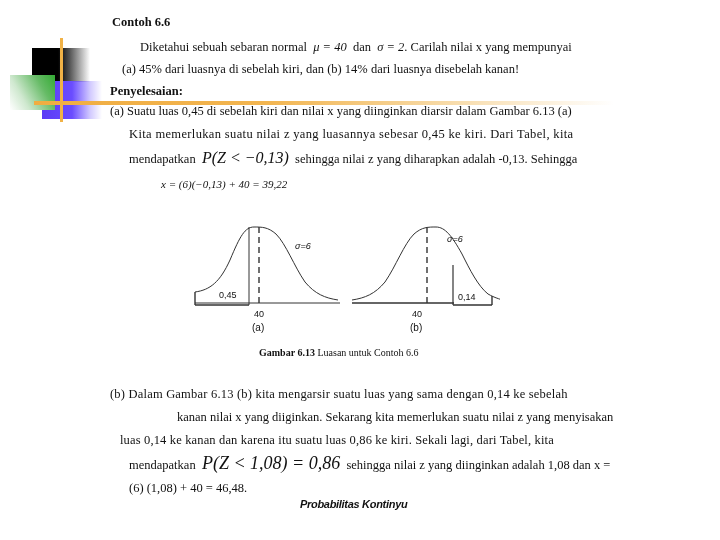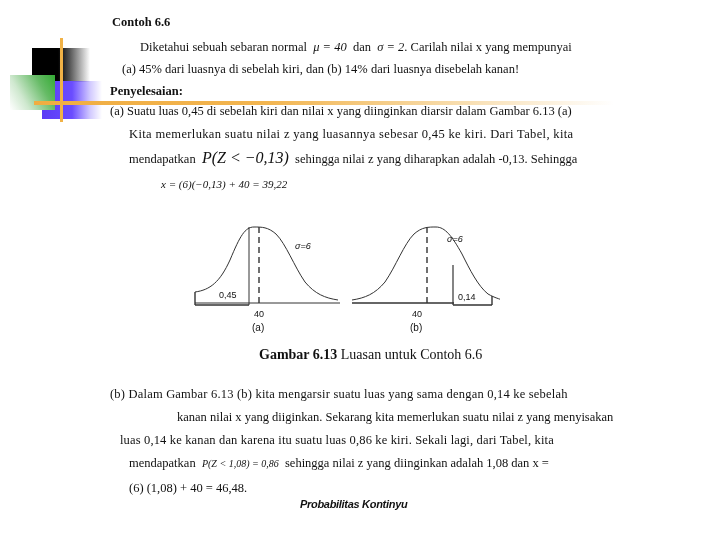--- a/index.html
+++ b/index.html
@@ -11,21 +11,21 @@
   .deco-purple { left:42px; top:81px; width:60px; height:38px;
                  background:linear-gradient(90deg,#5b3cf5 0%,#6a4cff 50%,rgba(140,120,255,0.4) 80%,rgba(255,255,255,0) 100%); }
   .deco-green { left:10px; top:75px; width:45px; height:35px;
                 background:linear-gradient(60deg,#ffffff 0%,#cfe8cf 30%,#66bb66 70%,#33aa33 100%); }
   .deco-vline { left:60px; top:38px; width:3px; height:84px; background:#f1b246; }
   .deco-hline { left:34px; top:101px; width:580px; height:4px;
                 background:linear-gradient(90deg,#f0ad42 0%,#f2b550 40%,#f7d9a4 70%,rgba(255,255,255,0) 100%); }
   .txt { font-size:12.5px; line-height:16px; white-space:nowrap; }
   .bold { font-weight:bold; }
   .it { font-style:italic; }
-  .caption { font-size:14px;text-align:center; }
+  .caption { font-size:10px;text-align:center; }
   .footer { font-family:"Liberation Sans","DejaVu Sans",sans-serif; font-weight:bold; font-style:italic;
             font-size:11px; letter-spacing:-0.3px; }
   .graph-label { font-family:"Liberation Sans","DejaVu Sans",sans-serif; font-size:9px; }
   .graph-sub { font-family:"Liberation Sans","DejaVu Sans",sans-serif; font-size:10px; }
 </style>
 </head>
 <body>
 
 <div class="abs deco-black"></div>
 <div class="abs deco-purple"></div>
@@ -82,18 +82,18 @@
 
 <div class="abs caption" style="left:259px;top:347px;">
   <span class="bold">Gambar 6.13</span><span> Luasan untuk Contoh 6.6</span>
 </div>
 
 <div class="abs txt" style="left:110px;top:386px;letter-spacing:0.2px;">(b) Dalam Gambar 6.13 (b) kita mengarsir suatu luas yang sama dengan 0,14 ke sebelah</div>
 <div class="abs txt" style="left:129px;top:409px;margin-left:48px;">kanan nilai x yang diiginkan. Sekarang kita memerlukan suatu nilai z yang menyisakan</div>
 <div class="abs txt" style="left:120px;top:432px;letter-spacing:0.15px;">luas 0,14 ke kanan dan karena itu suatu luas 0,86 ke kiri. Sekali lagi, dari Tabel, kita</div>
 <div class="abs txt" style="left:129px;top:455px;">
   <span>mendapatkan</span>
-  &nbsp;<span class="it" style="font-size:10px;">P(Z &lt; 1,08) = 0,86</span>
+  &nbsp;<span class="it" style="font-size:18px;">P(Z &lt; 1,08) = 0,86</span>
   &nbsp;<span>sehingga nilai z yang diinginkan adalah 1,08 dan x =</span>
 </div>
 <div class="abs txt" style="left:129px;top:480px;">(6) (1,08) + 40 = 46,48.</div>
 
 <div class="abs footer" style="left:300px;top:498px;">Probabilitas Kontinyu</div>
 
 </body></html>

